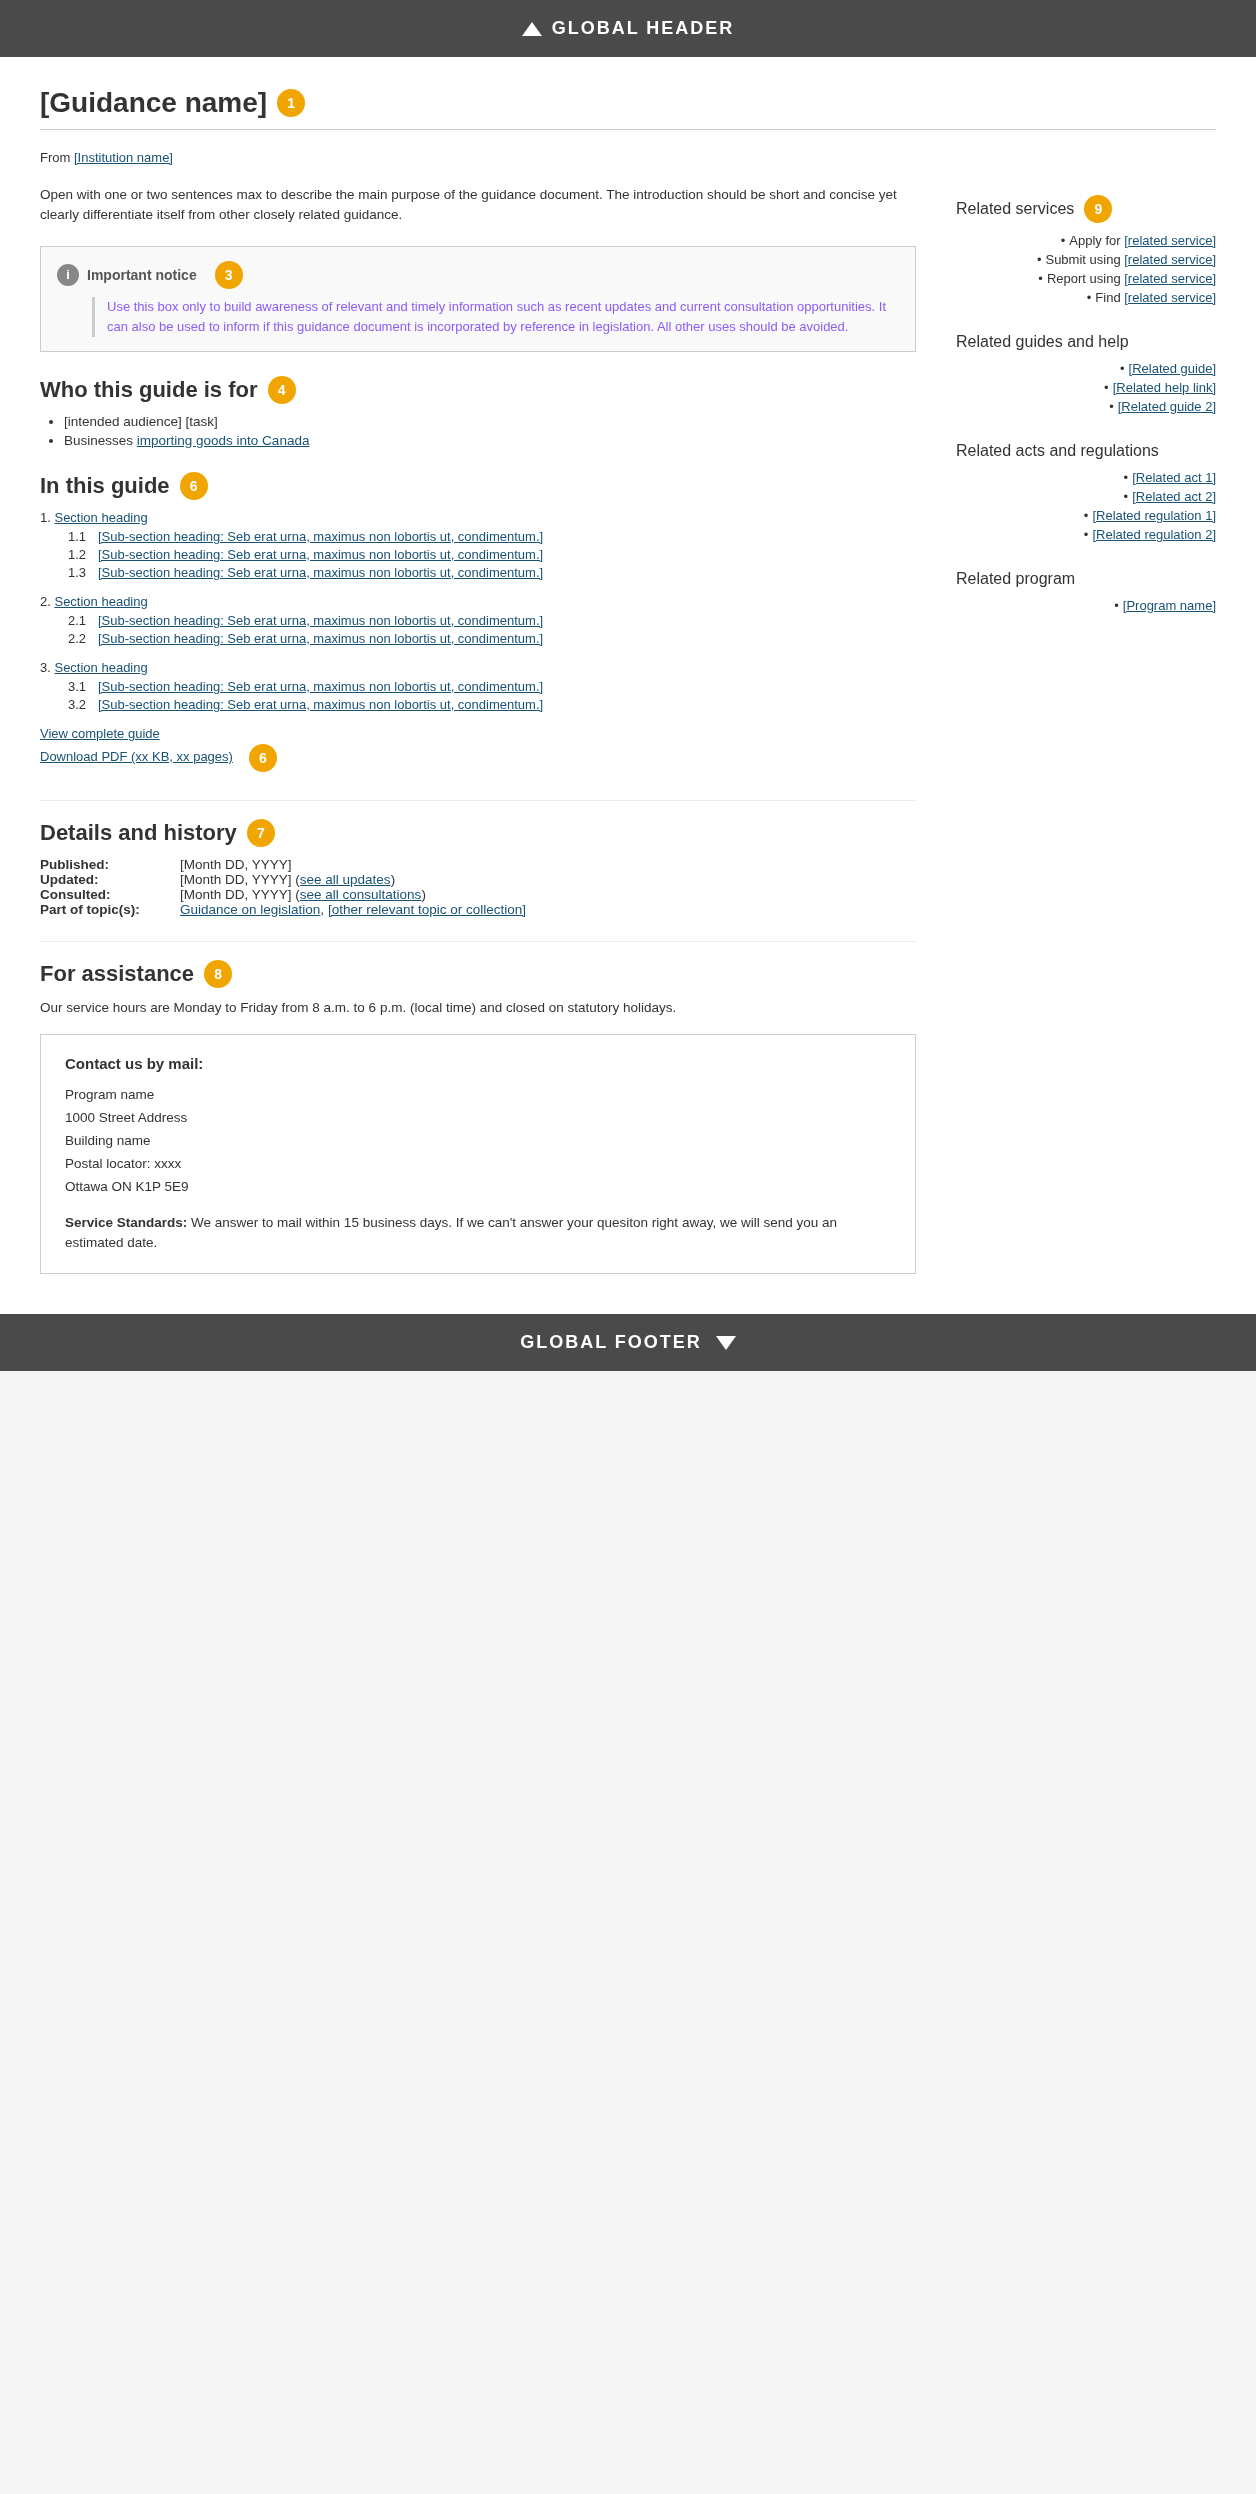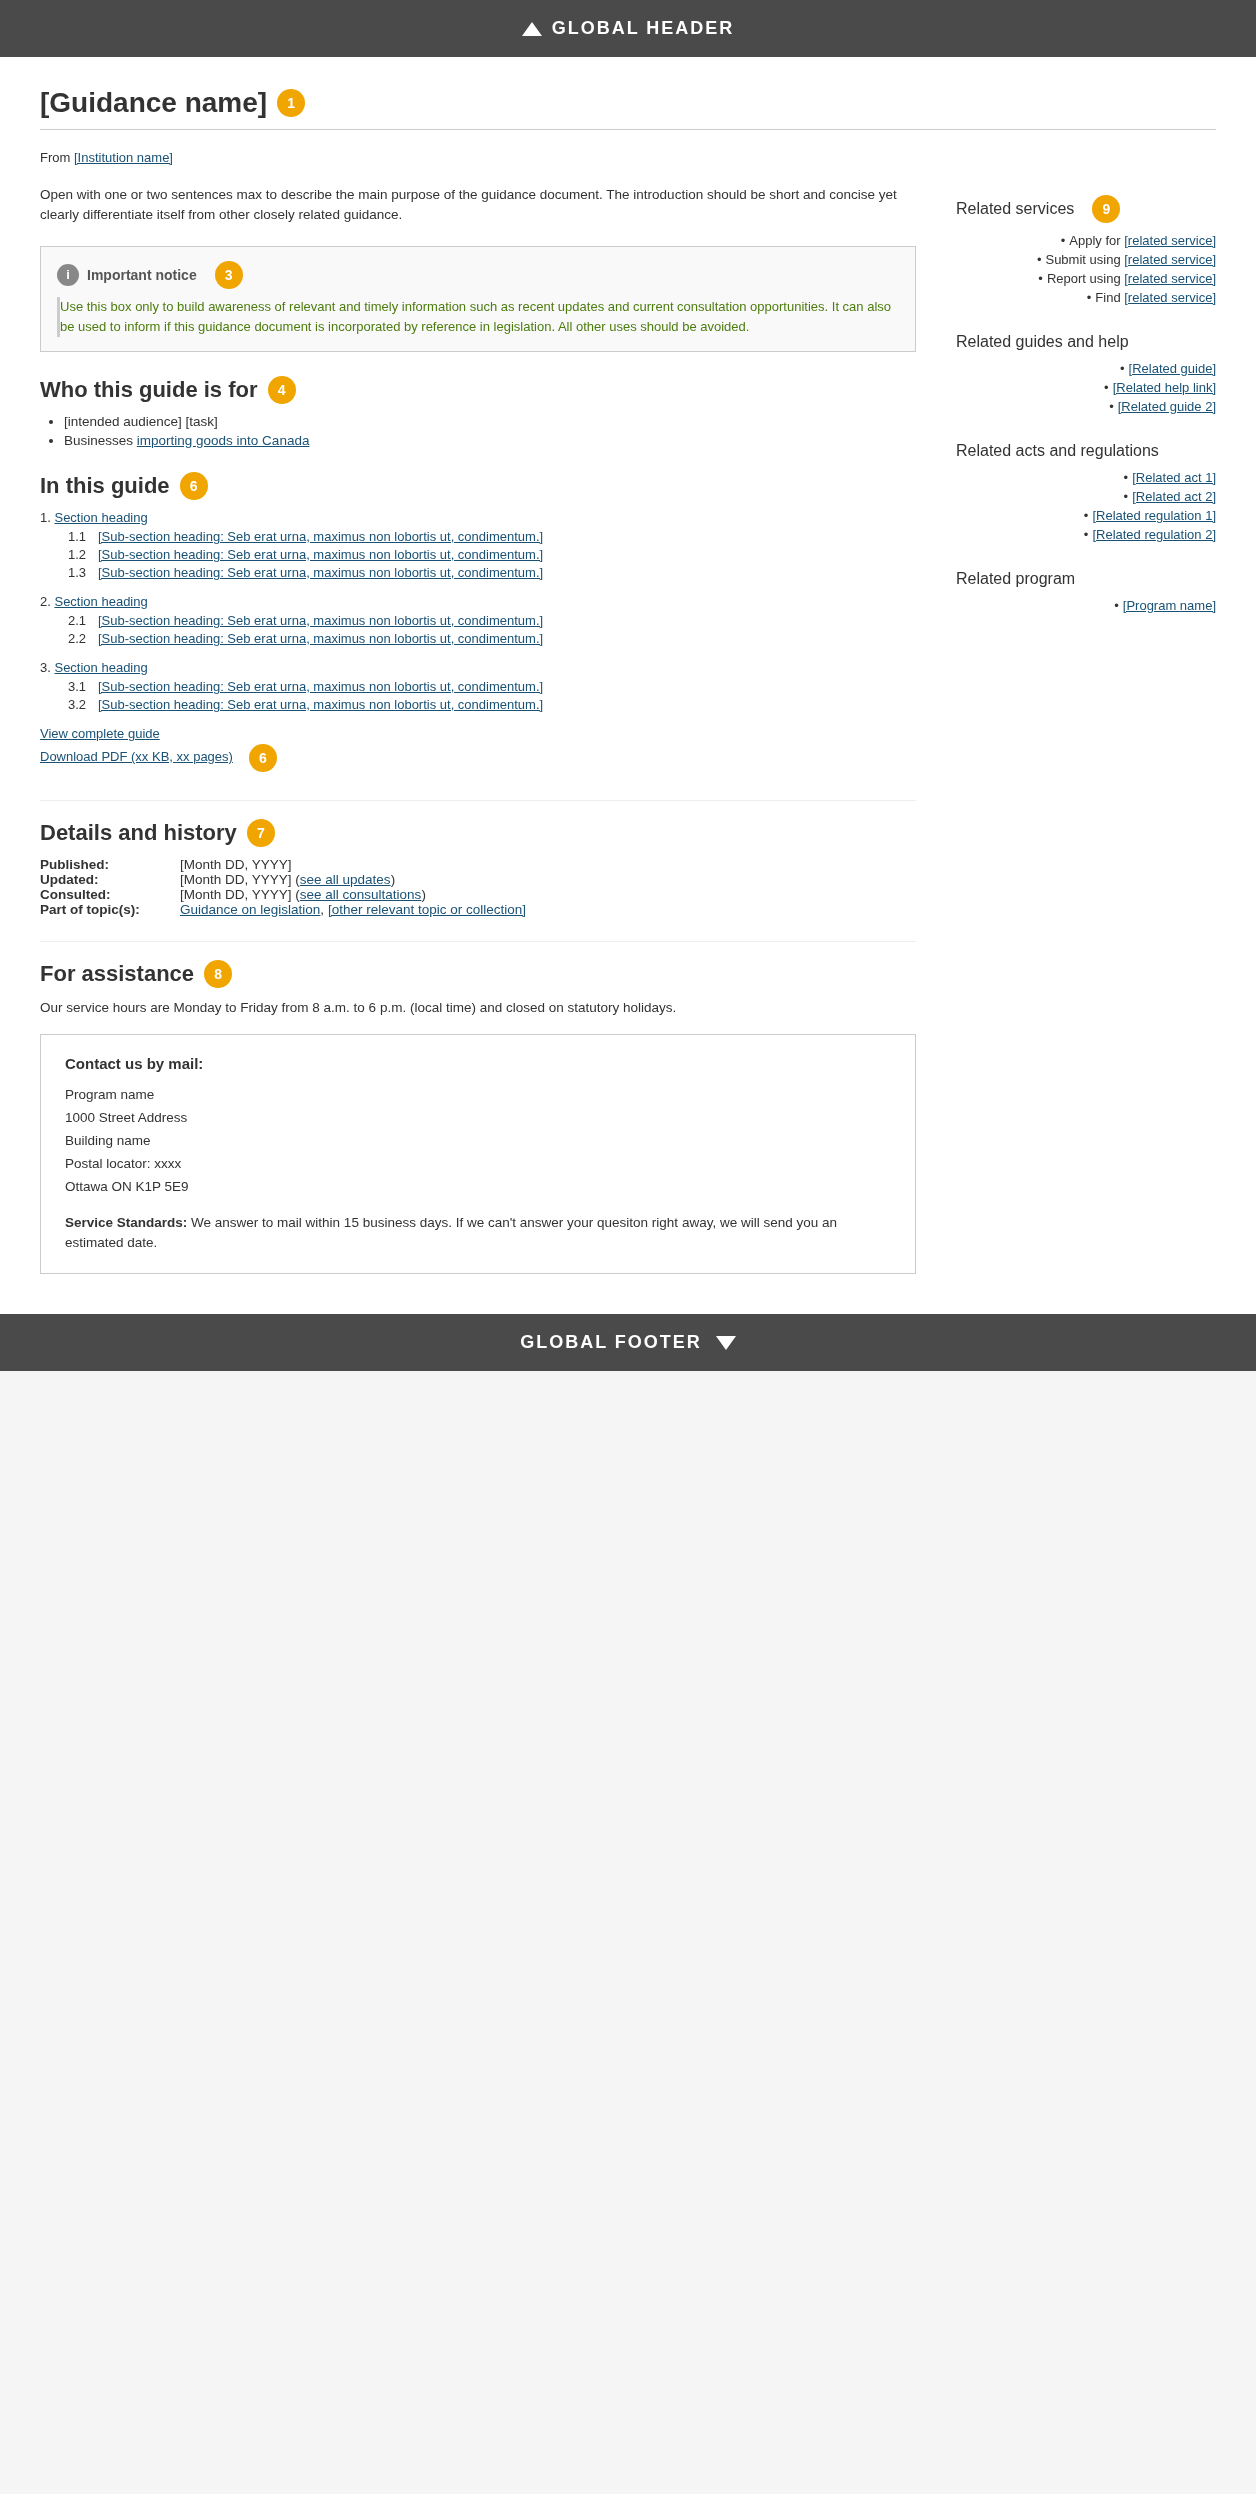--- a/index.html
+++ b/index.html
@@ -125,22 +125,24 @@
       display: inline-flex;
       align-items: center;
       justify-content: center;
       font-size: 13px;
       font-weight: bold;
       flex-shrink: 0;
     }
     .notice-box-body {
       font-size: 13px;
       line-height: 1.55;
-      color: #4d7c0f;
+      color: #8b5cf6;
       border-left: 3px solid #ccc;
+      padding-left: 12px;
+      margin-left: 35px;
     }
 
     .audience-list {
       list-style: disc;
       padding-left: 24px;
       margin-bottom: 24px;
     }
     .audience-list li {
       font-size: 13.5px;
       margin-bottom: 4px;
@@ -241,21 +243,20 @@
     .related-section {
       margin-bottom: 28px;
     }
     .related-title {
       font-size: 16px;
       font-weight: normal;
       color: #333;
       margin-bottom: 10px;
       display: flex;
       align-items: center;
-      gap: 8px;
     }
     .related-list {
       list-style: none;
       padding: 0;
       font-size: 13px;
     }
     .related-list li {
       margin-bottom: 4px;
       display: flex;
       align-items: flex-start;

